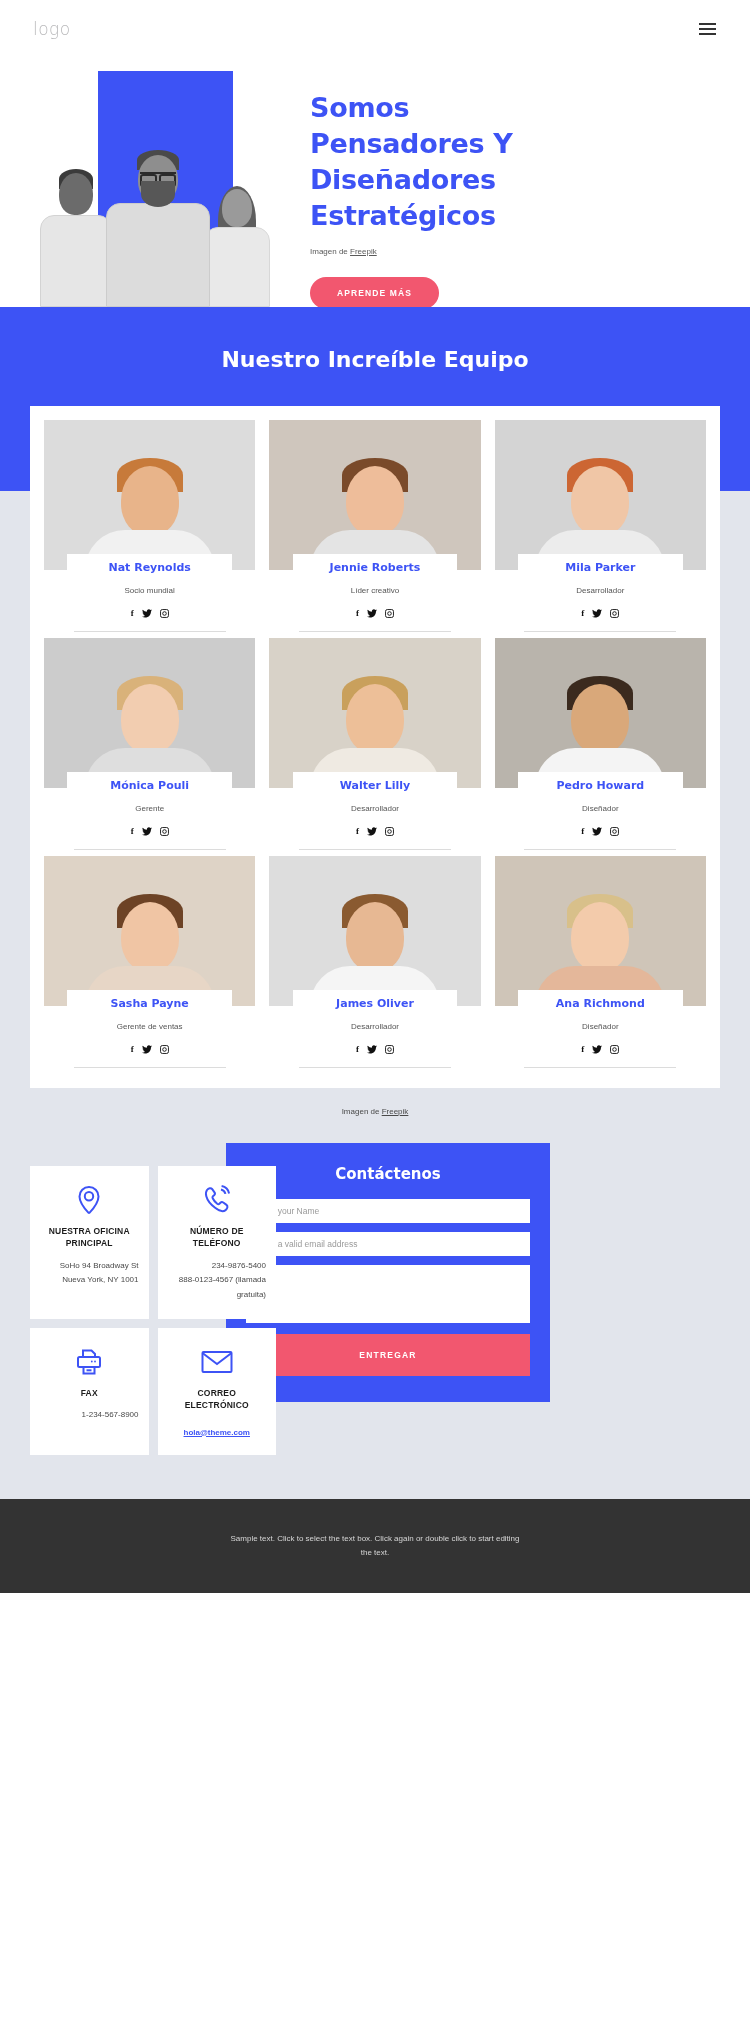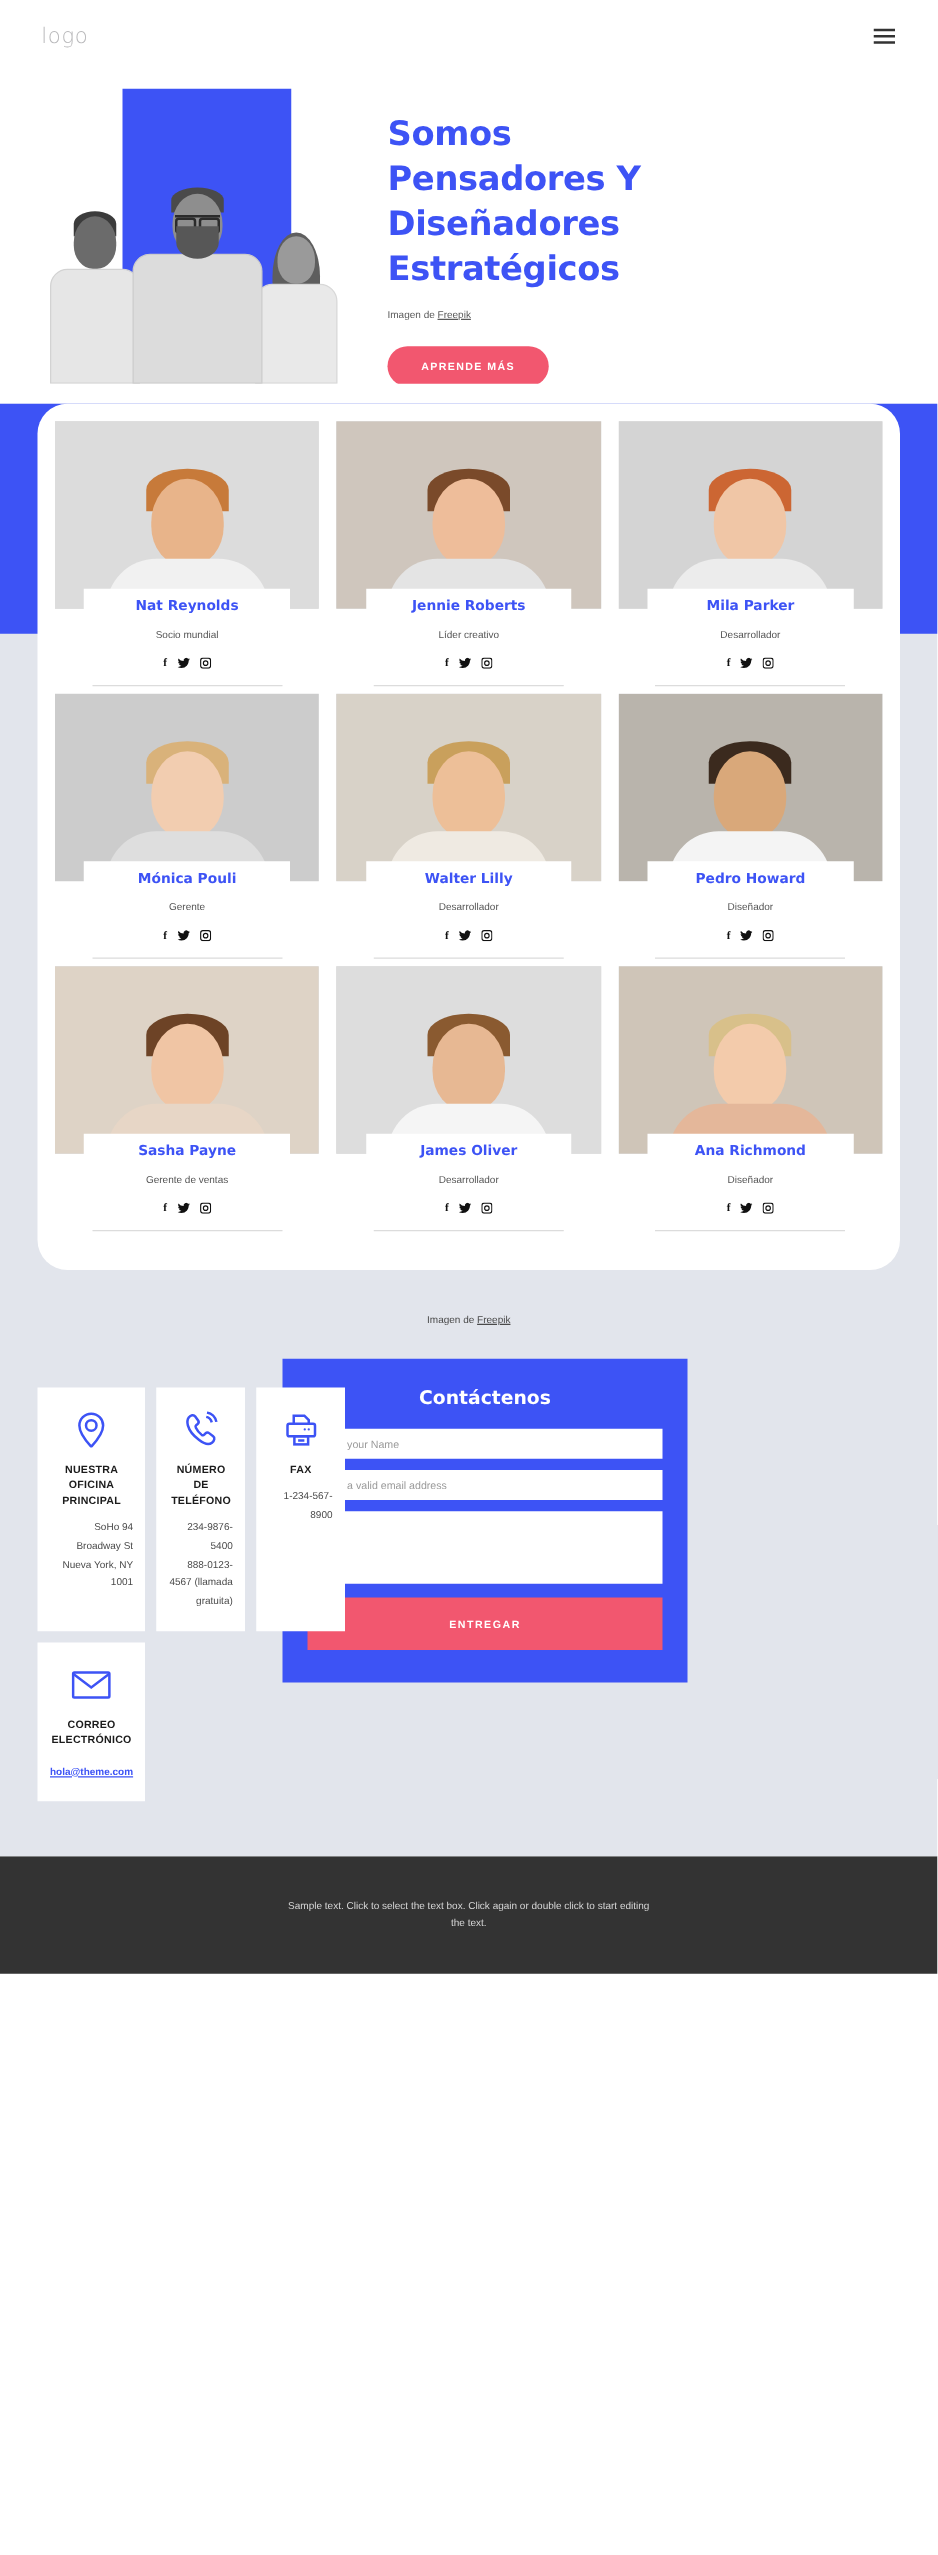--- a/index.html
+++ b/index.html
@@ -135,23 +135,22 @@
     text-align: center;
     color: #ffffff;
     font-size: 22px;
     font-weight: 700;
     font-family: "DejaVu Sans", sans-serif;
     padding: 40px 0 34px;
   }
   .team-card-wrap {
     position: relative;
     background: #ffffff;
-    margin: 16px 30px;
-    padding: 14px 14px 31px;
-    border-radius: 24px;
+    margin: 0 30px;
+    padding: 14px 14px 20px;
   }
   .team-grid {
     display: grid;
     grid-template-columns: repeat(3, 1fr);
     gap: 6px 14px;
   }
   .member { text-align: center; }
   .member-photo {
     height: 150px;
     position: relative;
@@ -238,21 +237,21 @@
   .contact-inner {
     position: relative;
     margin: 0 30px 0 30px;
     display: flex;
     align-items: flex-start;
   }
   .info-grid {
     position: relative;
     z-index: 2;
     display: grid;
-    grid-template-columns: repeat(3, 1fr);
+    grid-template-columns: repeat(2, 1fr);
     gap: 9px;
     width: 246px;
   }
   .info-card {
     background: #ffffff;
     text-align: center;
     padding: 18px 10px 16px;
     min-height: 125px;
   }
   .info-icon {
@@ -375,20 +374,21 @@
   </div>
   <div class="hero-right">
     <h1 class="hero-title">Somos Pensadores Y Diseñadores Estratégicos</h1>
     <div class="hero-credit"><span>Imagen de </span><a href="#">Freepik</a></div>
     <button class="btn-pink">APRENDE MÁS</button>
   </div>
 </div>
 
 <div class="team-section">
   <div class="team-blue-band"></div>
+  <h2 class="team-heading">Nuestro Increíble Equipo</h2>
   <div class="team-card-wrap">
     <div class="team-grid" id="team-grid">
         <div class="member">
           <div class="member-photo">
             <div class="ph-bg" style="background:#dcdcdc"></div>
             <div class="ph-hair" style="background:#c77a3a"></div>
             <div class="ph-head" style="background:#e8b48a"></div>
             <div class="ph-shoulders" style="background:#f1f1f1"></div>
           </div>
           <div class="member-name">Nat Reynolds</div>

